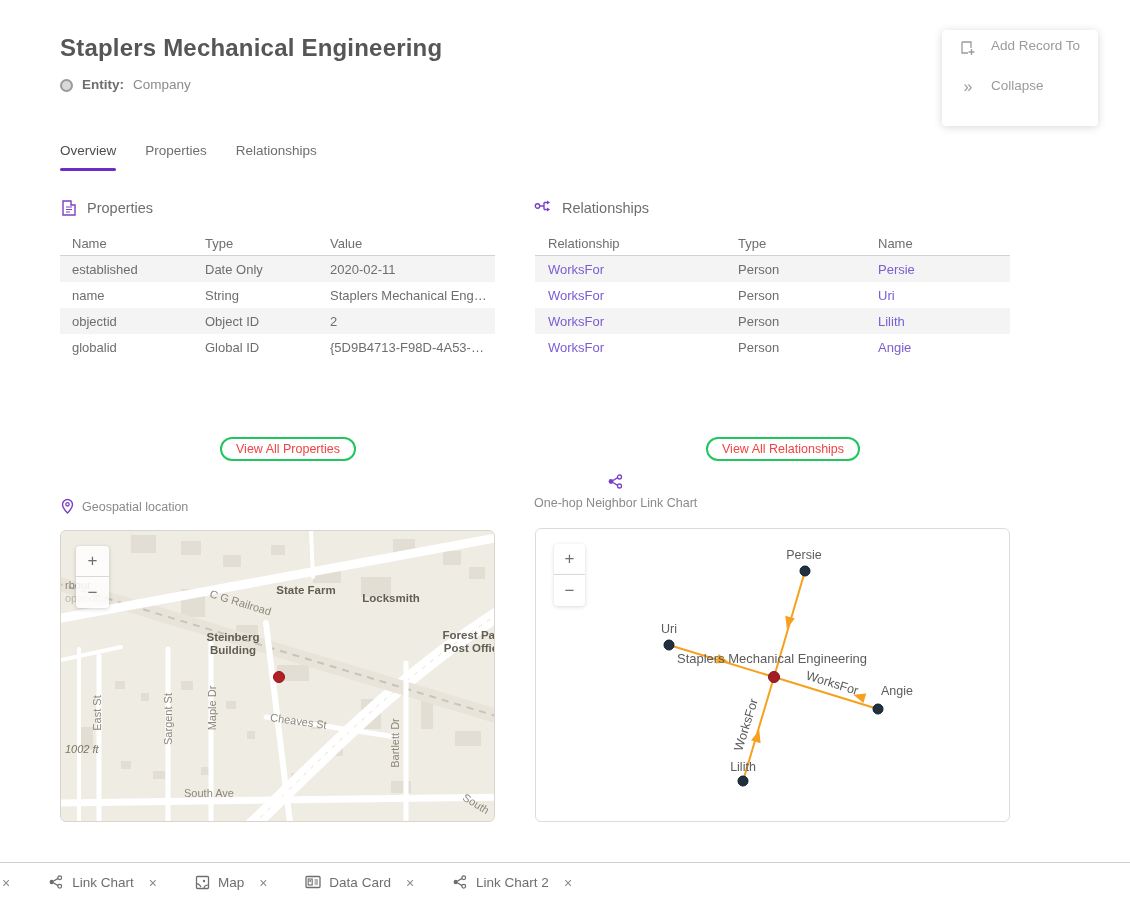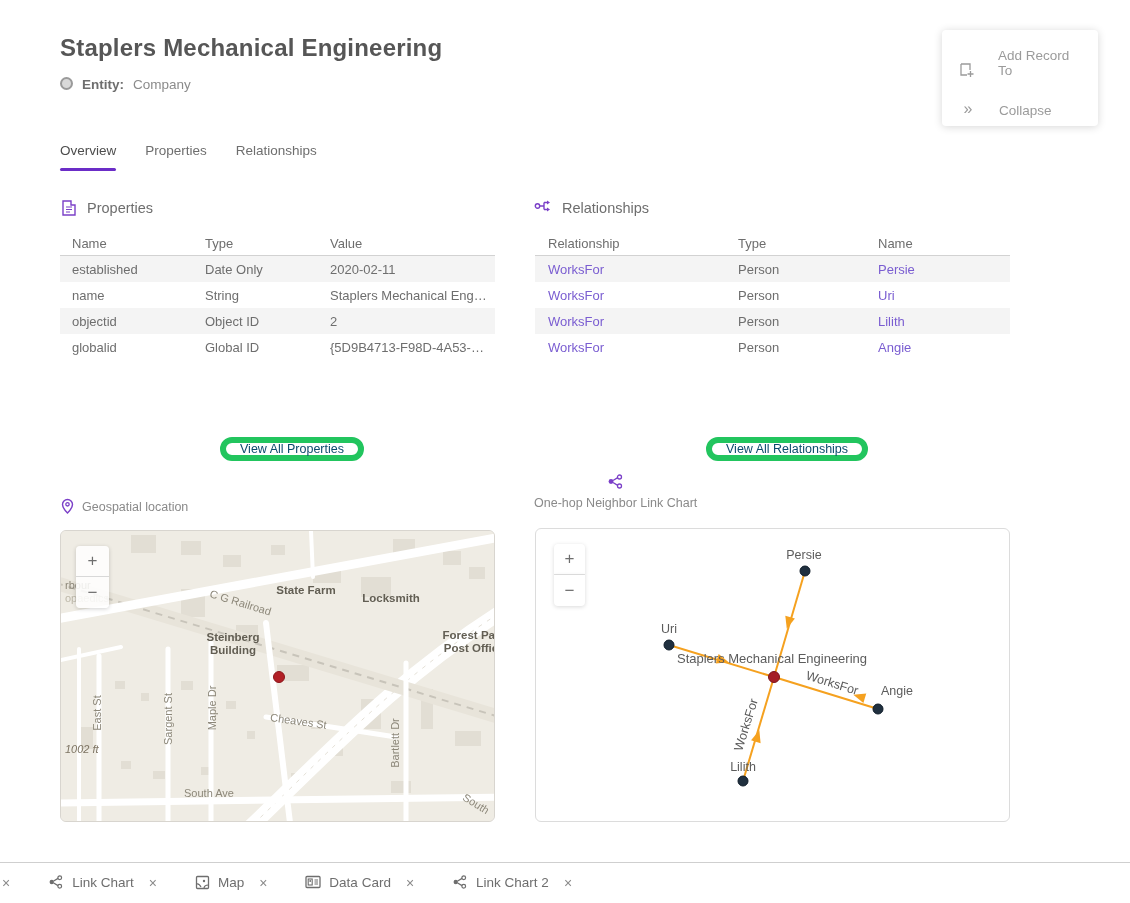--- a/index.html
+++ b/index.html
@@ -2,29 +2,29 @@
 <html><head>
 <meta charset="utf-8">
 <style>
   * { margin:0; padding:0; box-sizing:border-box; }
   html,body { width:1130px; height:903px; background:#fff; overflow:hidden;
               font-family:"Liberation Sans", sans-serif; }
   .page { position:relative; width:1130px; height:903px; background:#fff; }
 
   
   .title { position:absolute; left:60px; top:34px; font-size:24px; font-weight:700; color:#565656; letter-spacing:.2px; }
-  .entity-row { position:absolute; left:60px; top:77px; display:flex; align-items:flex-start; gap:9px; font-size:13.5px; }
+  .entity-row { position:absolute; left:60px; top:77px; display:flex; align-items:flex-end; gap:9px; font-size:13.5px; }
   .entity-dot { width:13px; height:13px; border-radius:50%; background:#d9d9d9; border:2px solid #9a9a9a; }
   .entity-label { font-weight:700; color:#6e6e6e; }
   .entity-value { color:#8b8b8b; }
 
   
   .ctx-menu { position:absolute; left:942px; top:30px; width:156px; height:96px; background:#fff;
               border-radius:4px; box-shadow:0 1px 8px rgba(0,0,0,.16); padding:8px 0; }
-  .ctx-item { display:flex; align-items:flex-end; gap:23px; height:40px; padding:0 16px;
+  .ctx-item { display:flex; align-items:flex-start; gap:15px; height:40px; padding:0 16px;
               color:#9b9b9b; font-size:13.5px; cursor:pointer; }
   .ctx-item .ico { width:18px; height:18px; display:flex; align-items:center; justify-content:center; color:#9b9b9b; }
   .chev { font-size:16px; letter-spacing:-2px; color:#9b9b9b; }
 
   
   .tabs { position:absolute; left:60px; top:143px; display:flex; gap:29px; font-size:13.5px; color:#6e6e6e;text-align:right; }
   .tab { padding-bottom:10px; position:relative; cursor:pointer; }
   .tab.active { color:#4d4d4d; }
   .tab.active::after { content:""; position:absolute; left:0; right:0; bottom:-3px; height:3px; background:#6b2dc7; border-radius:2px; }
 
@@ -41,21 +41,21 @@
   .tbl .row:nth-child(even) { background:#f4f4f4; }
   .tbl-props { left:60px; top:232px; width:435px; }
   .tbl-props .hrow, .tbl-props .row { grid-template-columns:133px 125px 1fr; padding-left:12px; }
   .tbl-rel { left:535px; top:232px; width:475px; }
   .tbl-rel .hrow, .tbl-rel .row { grid-template-columns:190px 140px 1fr; padding-left:13px; }
   .plink { color:#7a5dd1; cursor:pointer; }
   .cell { overflow:hidden; white-space:nowrap; }
 
   
   .view-btn { position:absolute; top:437px; height:24px; padding:0 14px; background:#fff;
-              border:6px solid #22c55e; border-radius:13px; color:#0c4a6e; font-size:12.5px;
+              border:2px solid #22c55e; border-radius:13px; color:#ef4444; font-size:12.5px;
               font-family:"Liberation Sans", sans-serif; cursor:pointer; display:flex; align-items:center; }
   .view-props { left:220px; } .view-rel { left:706px; }
 
   
   .map-panel { position:absolute; left:60px; top:530px; width:435px; height:292px;
                border:1px solid #d8d5cf; border-radius:6px; overflow:hidden; background:#efece4; }
   .chart-panel { position:absolute; left:535px; top:528px; width:475px; height:294px;
                  border:1px solid #dcdcdc; border-radius:6px; overflow:hidden; background:#fff; }
   .zoomctl { position:absolute; left:15px; top:15px; width:33px; background:rgba(255,255,255,.85);
              border-radius:4px; box-shadow:0 1px 4px rgba(0,0,0,.18); z-index:5; }

